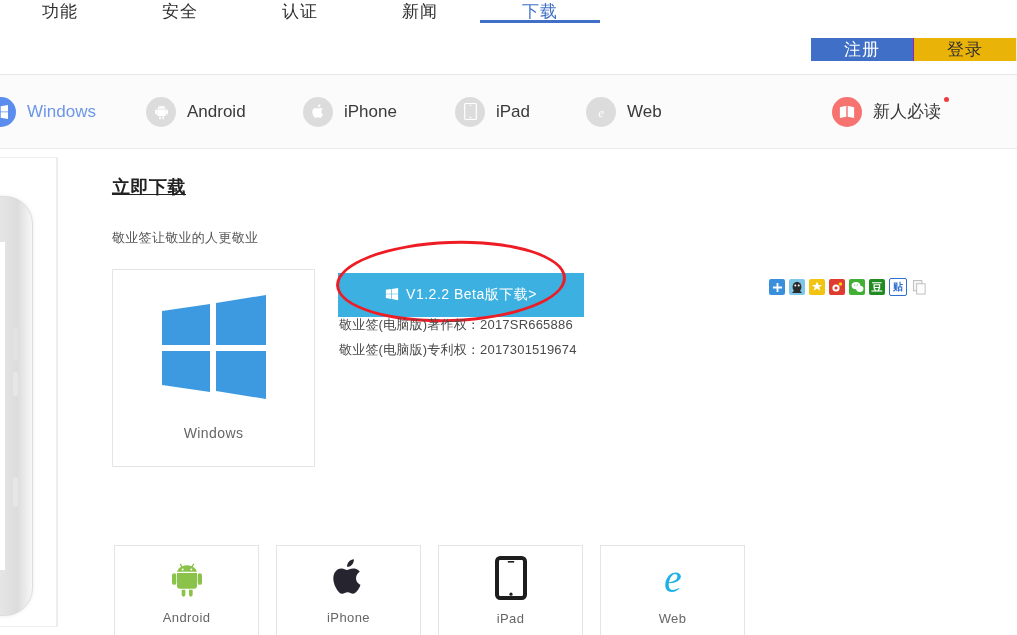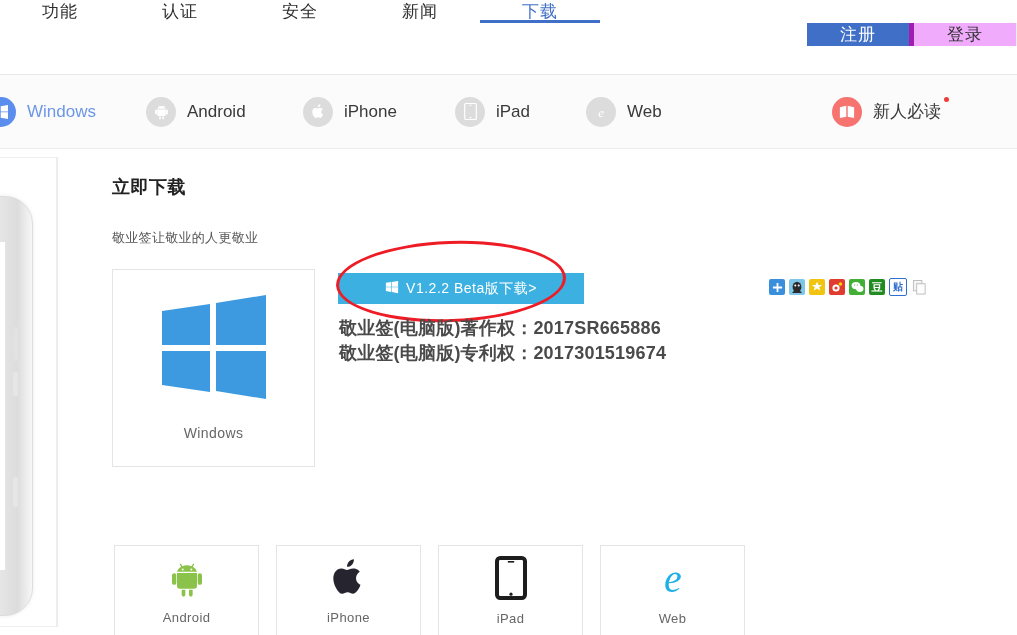--- a/index.html
+++ b/index.html
@@ -60,29 +60,30 @@
     align-items: stretch;
   }
   .nav-btn {
     width: 102px;
     display: flex;
     align-items: center;
     justify-content: center;
     font-size: 17px;
     letter-spacing: 1px;
     cursor: pointer;
+    margin-top: 15px;
   }
   .nav-btn.register {
     background: #3f6fc7;
     color: #ffffff;
   }
   .nav-btn.login {
-    background: #f0abfc;
+    background: #eab308;
     color: #2e2e2e;
-    border-left: 5px solid #a21caf;
+    border-left: 1px solid #a21caf;
     border-right: 1px solid #ececec;
   }
 
   
   .platbar {
     position: relative;
     height: 73px;
     background: #fbfbfb;
     border-bottom: 1px solid #ededed;
     display: flex;
@@ -187,20 +188,21 @@
     width: 860px;
   }
 
   .sec-title {
     font-size: 18px;
     font-weight: bold;
     color: #222;
     letter-spacing: 0.5px;
     margin: 0;
     padding-top: 26px;
+    text-decoration: underline;
   }
   .sec-sub {
     font-size: 13px;
     color: #555;
     margin-top: 30px;
     letter-spacing: 0.3px;
   }
 
   
   .dl-row {
@@ -228,41 +230,40 @@
     font-size: 14px;
     color: #666;
     letter-spacing: 0.4px;
   }
 
   .dl-btn {
     position: absolute;
     left: 226px;
     top: 4px;
     width: 246px;
-    height: 31px;
+    height: 44px;
     background: #3cb0e0;
     color: #ffffff;
     display: flex;
     align-items: center;
     justify-content: center;
     gap: 7px;
     font-size: 14px;
     letter-spacing: 0.5px;
     cursor: pointer;
     border: none;
     font-family: inherit;
   }
   .copy-line {
     position: absolute;
     left: 227px;
-    font-size: 18px;
+    font-size: 13px;
     color: #4a4a4a;
     letter-spacing: 0.2px;
     white-space: nowrap;
-    font-weight: bold;
   }
   .copy-line.l1 { top: 47px; }
   .copy-line.l2 { top: 72px; }
 
   
   .ellipse {
     position: absolute;
     left: 224px;
     top: -28px;
     width: 224px;
@@ -335,24 +336,24 @@
 </head>
 <body>
 
 <div class="topnav">
   <div class="nav-spacer-left"></div>
   <div class="nav-items">
     <div class="nav-item">
         <span>功能</span>
       </div>
     <div class="nav-item">
+        <span>安全</span>
+      </div>
+    <div class="nav-item">
         <span>认证</span>
-      </div>
-    <div class="nav-item">
-        <span>安全</span>
       </div>
     <div class="nav-item">
         <span>新闻</span>
       </div>
     <div class="nav-item active">
         <span>下载</span>
       </div>
   </div>
   <div class="nav-right">
     <div class="nav-btn register">

